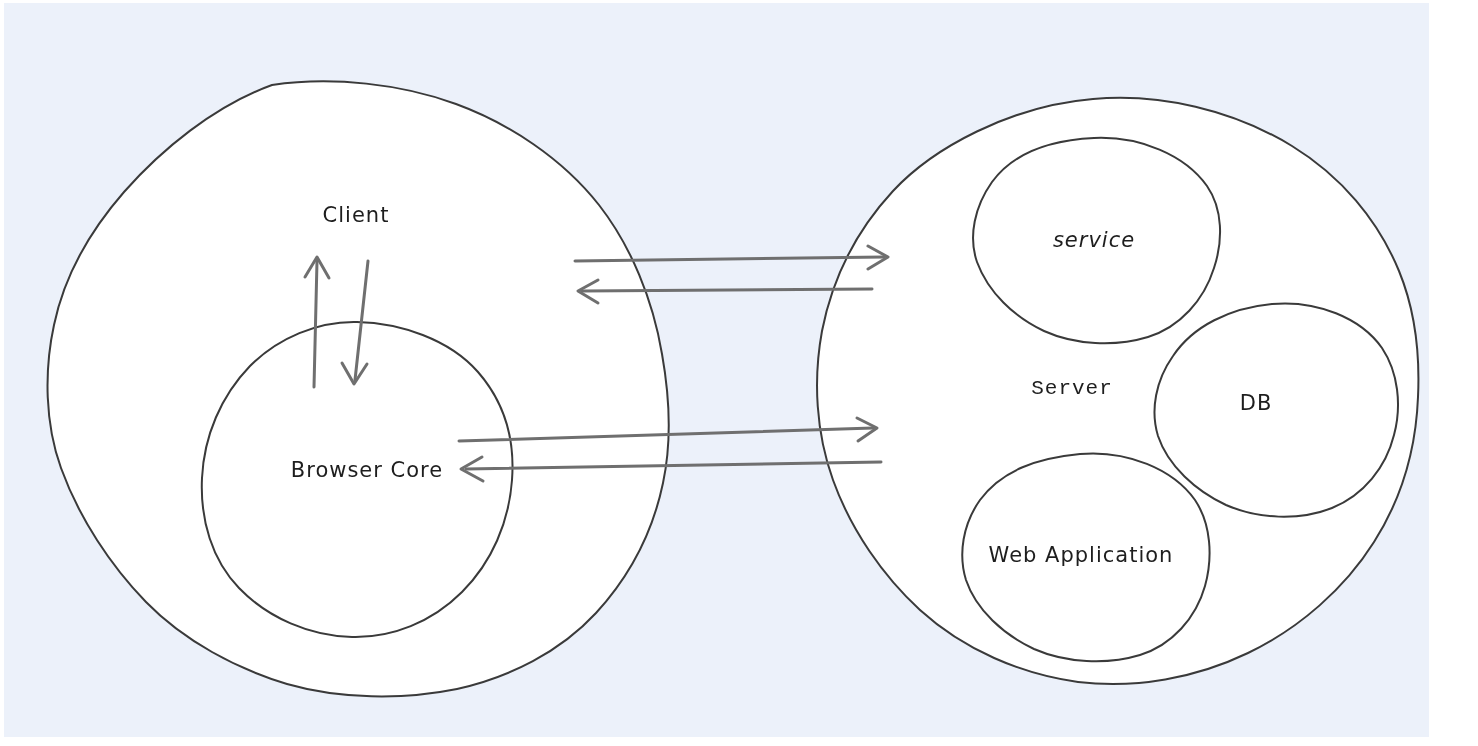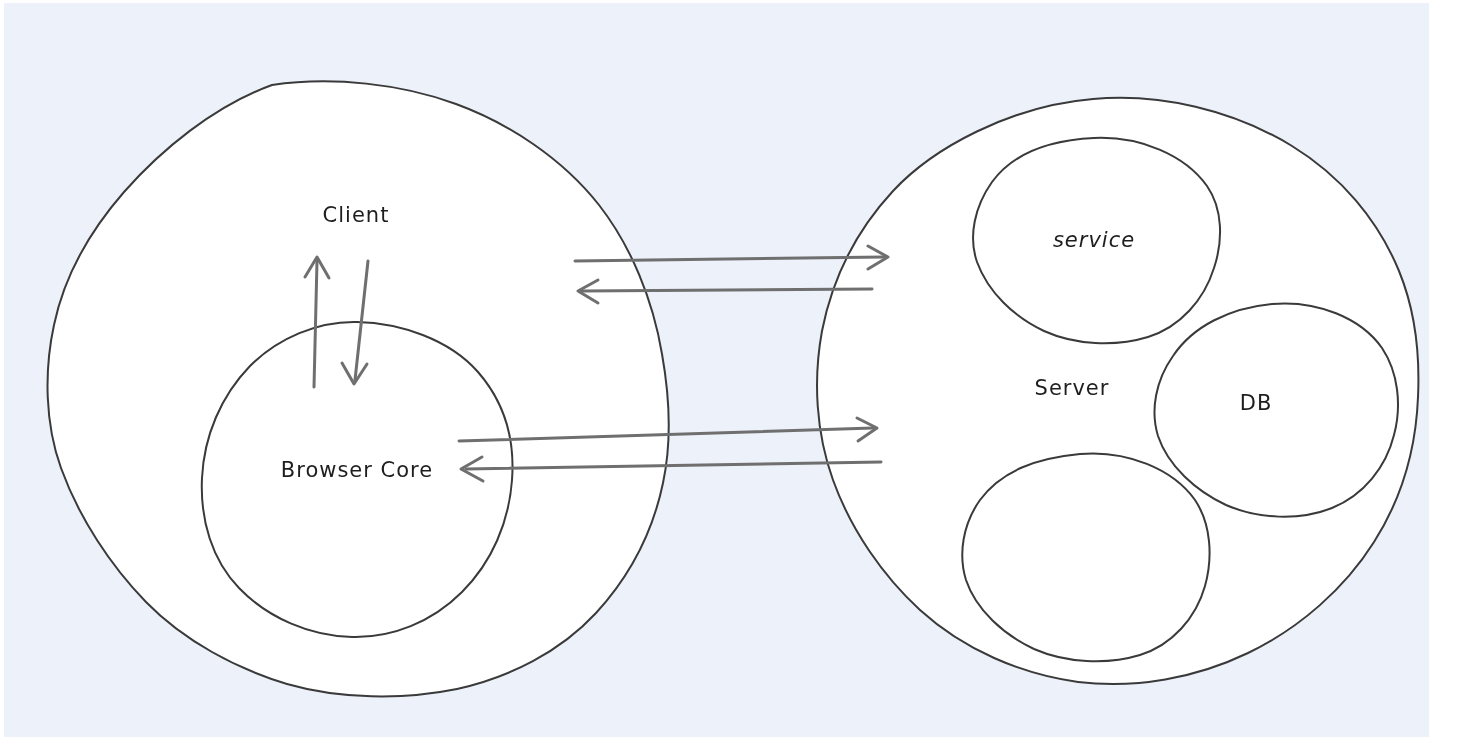--- a/index.html
+++ b/index.html
@@ -134,17 +134,18 @@
     <path class="arrow" d="M 598 280 L 578 291 L 598 303"></path>
 
     <path class="arrow" d="M 459 441 L 873 428"></path>
     <path class="arrow" d="M 857 418 L 877 428 L 858 441"></path>
 
     <path class="arrow" d="M 881 462 L 466 469"></path>
     <path class="arrow" d="M 482 457 L 461 469 L 483 481"></path>
   </svg>
 
   <div class="lbl" style="left:356px;top:215px;">Client</div>
-  <div class="lbl" style="left:357px;top:470px;">Browser Core</div>
+  <div class="lbl" style="left:367px;top:470px;">Browser Core</div>
   <div class="lbl" style="left:1094px;top:240px;font-style:italic;">service</div>
-  <div class="lbl" style="left:1072px;top:388px;">Server</div>
+  <div class="lbl" style="left:1072px;top:388px;font-family:Liberation Mono, monospace;">Server</div>
   <div class="lbl" style="left:1256px;top:403px;">DB</div>
+  <div class="lbl" style="left:1081px;top:555px;">Web Application</div>
 </div>
 
 </body></html>

